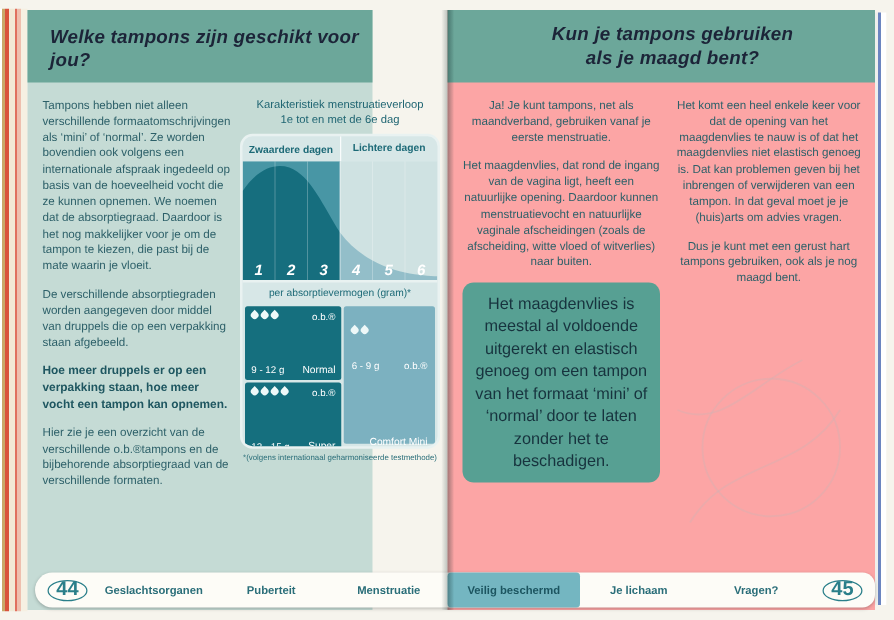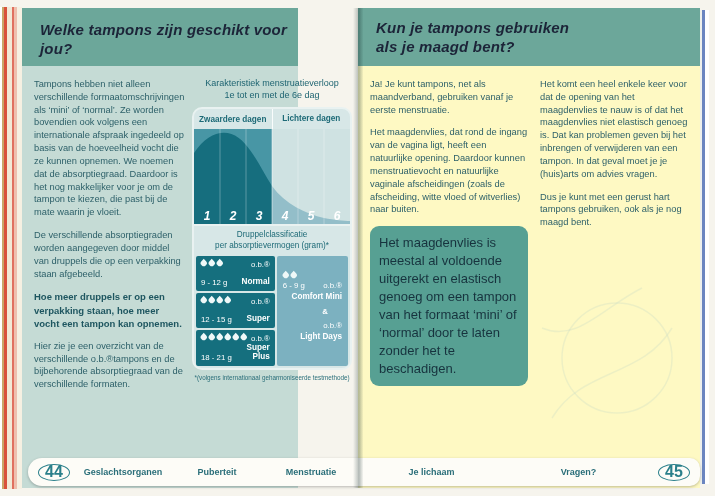--- a/index.html
+++ b/index.html
@@ -15,21 +15,21 @@
       #ffffff 0 2px,#c9a86a 2px 4px,#d9523c 4px 7px,#f2e9d6 7px 12px,
       #e0705f 12px 14px,#eebfae 14px 17px,#f6f0e2 17px 22px);
   }
   .edge-right{
     position:absolute;left:700px;top:10px;width:9px;height:474px;
     background:linear-gradient(to right,#eef0ec 0 2px,#6b85c0 2px 5px,#ffffff 5px 9px);
   }
   
   .page{position:absolute;top:8px;height:480px;}
   .page-left{left:22px;width:276px;background:#c5dbd5;}
-  .page-right{left:358px;width:342px;background:#fef9c3;}
+  .page-right{left:358px;width:342px;background:#fca5a5;text-align:center;}
   .page-header{height:58px;background:#6ca79a;box-sizing:border-box;padding:13px 0 0 18px;}
   .page-title{
     margin:0;font-size:15px;font-weight:bold;font-style:italic;
     color:#1c2438;letter-spacing:.2px;line-height:1.25;
   }
   .page-body{position:absolute;top:58px;left:0;right:0;bottom:30px;padding-left:19px;}
   .body-text{font-size:9.3px;line-height:1.38;color:#2d6069;}
   .body-text p{margin:0 0 10px 0;}
   p.bold-par{font-weight:bold;color:#1e5660;font-size:9.5px;}
   
@@ -57,26 +57,26 @@
     font-size:8.2px;color:#1d6a77;line-height:1.3;
   }
   .droplet-table{display:flex;gap:2px;padding:0 2px 2px;height:112px;box-sizing:border-box;}
   .col-dark{flex:1.08;display:flex;flex-direction:column;gap:2px;}
   .cell-dark{
     background:#156f7e;flex:1;border-radius:2px;padding:4px 5px;box-sizing:border-box;
     color:#fff;font-size:7.8px;display:flex;justify-content:space-between;
   }
   .cell-side{display:flex;flex-direction:column;justify-content:space-between;}
   .cell-side.right{text-align:right;}
-  .prod{font-weight:bold;font-size:8.2px;line-height:1.15;}
+  .prod{font-weight:normal;font-size:8.2px;line-height:1.15;margin-top:33px;}
   .brand{font-size:7.8px;}
   .range{white-space:nowrap;}
   .col-light{
     flex:0.92;background:#7cb1c0;border-radius:2px;color:#fff;font-size:7.8px;
-    padding:16px 6px 6px;box-sizing:border-box;display:flex;flex-direction:column;gap:2px;
+    padding:16px 6px 6px;box-sizing:border-box;display:flex;flex-direction:column;gap:19px;
   }
   .col-light .line{display:flex;justify-content:space-between;align-items:flex-end;}
   .col-light .r{text-align:right;}
   .joiner{text-align:right;padding:3px 14px 3px 0;font-weight:bold;}
   .drops{display:flex;gap:2.5px;align-items:flex-end;margin-bottom:2px;}
   .drop{
     width:5.5px;height:5.5px;background:#eef8f8;display:inline-block;
     border-radius:0 50% 50% 50%;transform:rotate(45deg);
   }
   .footnote{margin-top:4px;text-align:center;font-size:6.3px;color:#2a6e79;}
@@ -177,21 +177,20 @@
               <span>1</span>
               <span>2</span>
               <span>3</span>
               <span>4</span>
               <span>5</span>
               <span>6</span>
             </div>
           </div>
 
           <div class="droplet-header">
-            <div>Druppelclassificatie</div>
             <div>per absorptievermogen (gram)*</div>
           </div>
 
           <div class="droplet-table">
             <div class="col-dark">
               <div class="cell-dark">
                 <div class="cell-side">
                   <span class="drops">
                       <span class="drop"></span>
                       <span class="drop"></span>
@@ -290,20 +289,21 @@
   <div class="spine"></div>
 
   <div class="footer-bar">
     <div class="footer-half left">
       <div class="page-badge">44</div>
       <div class="tab">Geslachtsorganen</div>
       <div class="tab">Puberteit</div>
       <div class="tab">Menstruatie</div>
     </div>
     <div class="footer-half right">
+      <div class="tab active">Veilig beschermd</div>
       <div class="tab">Je lichaam</div>
       <div class="tab">Vragen?</div>
       <div class="page-badge r">45</div>
     </div>
   </div>
 
   <div class="edge-right"></div>
 </div>
 
 </body></html>

